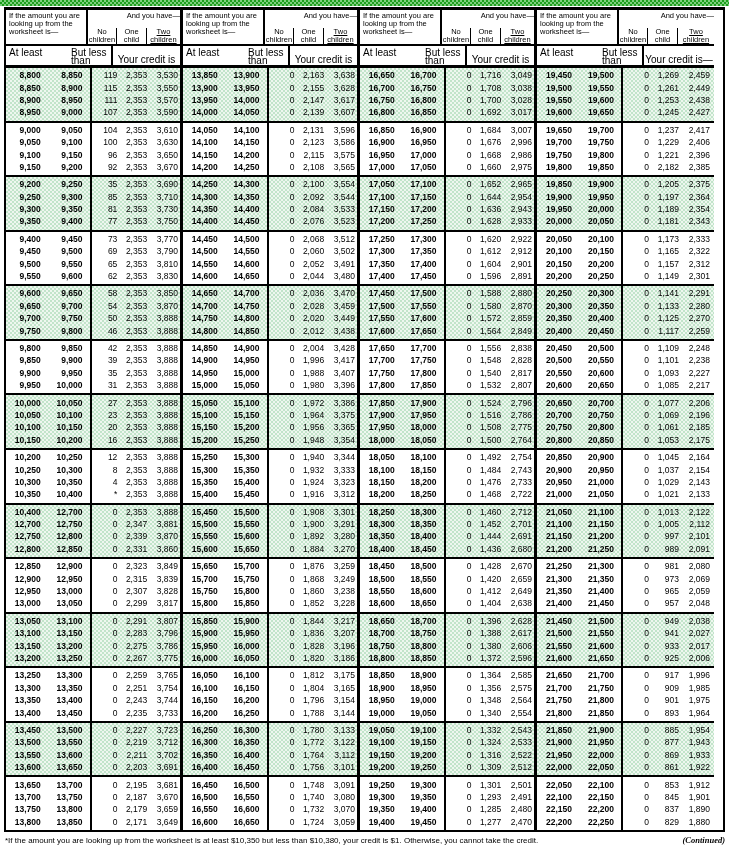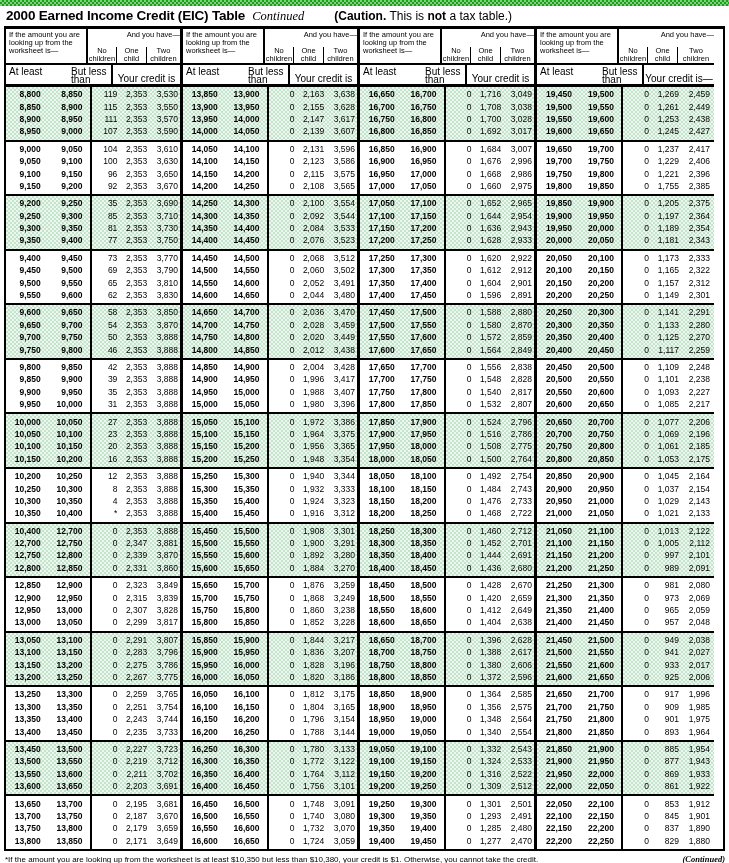--- a/index.html
+++ b/index.html
@@ -26,21 +26,21 @@
   .panel:last-child { border-right: none; }
 
   .h1 { display: flex; height: 36px; border-bottom: 2px solid #000; }
   .h1-left { width: 82px; border-right: 2px solid #000; padding: 2px 2px 0 3px; font-size: 7.5px; line-height: 8px; }
   .h1-right { flex: 1; display: flex; flex-direction: column; font-size: 7.5px; align-items: flex-end; }
   .have-label { text-align: center; padding-top: 2px; line-height: 8px; }
   .have-cols { flex: 1; display: flex; margin-top: 8px; }
   .have-col { text-align: center; line-height: 7.5px; display: flex; align-items: flex-end; justify-content: center; padding-bottom: 1px; border-left: 1px solid #000; }
   .have-col.no  { width: 28px; border-left: none; }
   .have-col.one { width: 30px; }
-  .have-col.two { flex: 1; }
+  .have-col.two { flex: 1; text-decoration: underline; }
 
   .h2 { display: flex; height: 22px; border-bottom: 3px solid #000; font-size: 10px; position: relative; }
   .h2-al { width: 38px; padding: 3px 0 0 3px; line-height: 8px; }
   .h2-bl { width: 46px; padding: 3px 0 0 6px; line-height: 8px; margin-left: 21px; }
   .h2-credit { flex: 1; border-left: 2px solid #000; text-align: center; padding-top: 8px; }
 
   .pbody { flex: 1; display: flex; flex-direction: column; }
   .grp { border-bottom: 2px solid #000; padding: 1px 0 2px 0; position: relative; flex: 1; display: flex; flex-direction: column; justify-content: space-around; }
   .grp:last-child { border-bottom: none; }
   .grp::before { content: ""; position: absolute; left: 84px; top: 0; bottom: 0; width: 2px; background: #000; }
@@ -63,25 +63,20 @@
   .foot-note { flex: 1; }
   .foot-cont { font-style: italic; font-weight: bold; font-size: 8.5px; font-family: "Liberation Serif", serif; }
 </style>
 </head>
 <body>
 
 <div class="page">
 
   <div class="top-strip"></div>
 
-  <div class="title-row">
-    <span class="title-main">2000 Earned Income Credit (EIC) Table</span>
-    <span class="title-continued">Continued</span>
-    <span class="caution"><span class="b">(Caution.</span><span> This is </span><span class="b">not</span><span> a tax table.)</span></span>
-  </div>
 
   <div class="table-wrap">
   <div class="panel">
     <div class="h1">
       <div class="h1-left">If the amount you are looking up from the worksheet is—</div>
       <div class="h1-right">
         <div class="have-label">And you have—</div>
         <div class="have-cols">
           <div class="have-col no">No children</div>
           <div class="have-col one">One child</div>
@@ -1467,21 +1462,21 @@
               <span class="c al">19,750</span>
               <span class="c bl">19,800</span>
               <span class="c no">0</span>
               <span class="c one">1,221</span>
               <span class="c two">2,396</span>
             </div>
             <div class="r">
               <span class="c al">19,800</span>
               <span class="c bl">19,850</span>
               <span class="c no">0</span>
-              <span class="c one">1,755</span>
+              <span class="c one">2,182</span>
               <span class="c two">2,385</span>
             </div>
           </div>
           <div class="grp shaded">
             <div class="r">
               <span class="c al">19,850</span>
               <span class="c bl">19,900</span>
               <span class="c no">0</span>
               <span class="c one">1,205</span>
               <span class="c two">2,375</span>

